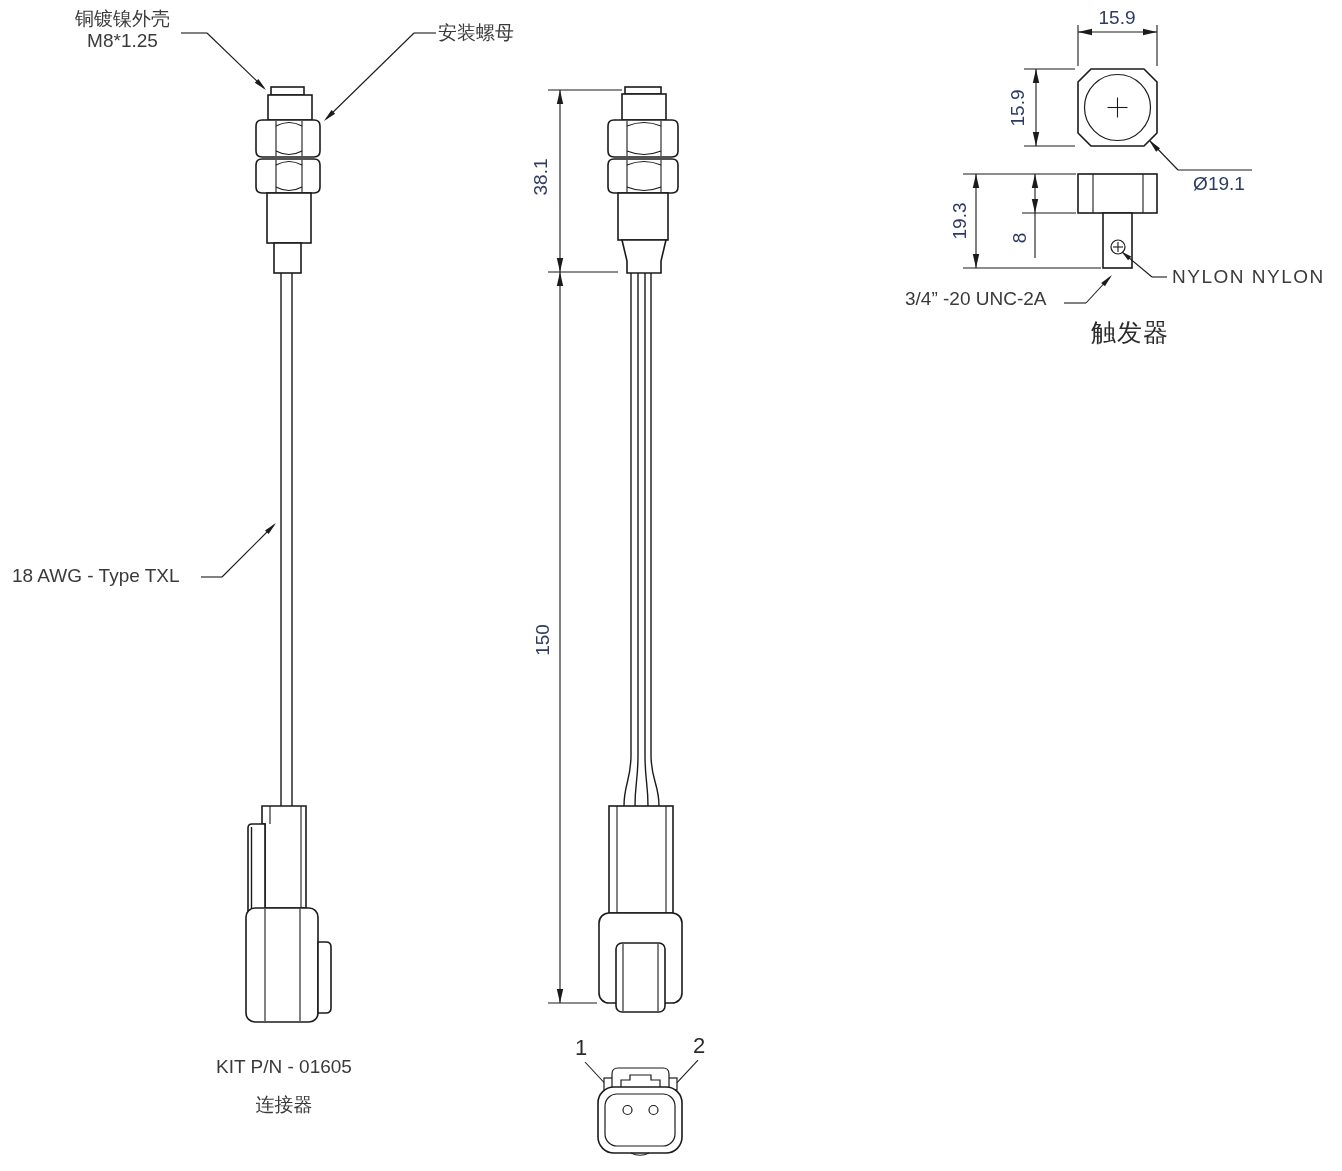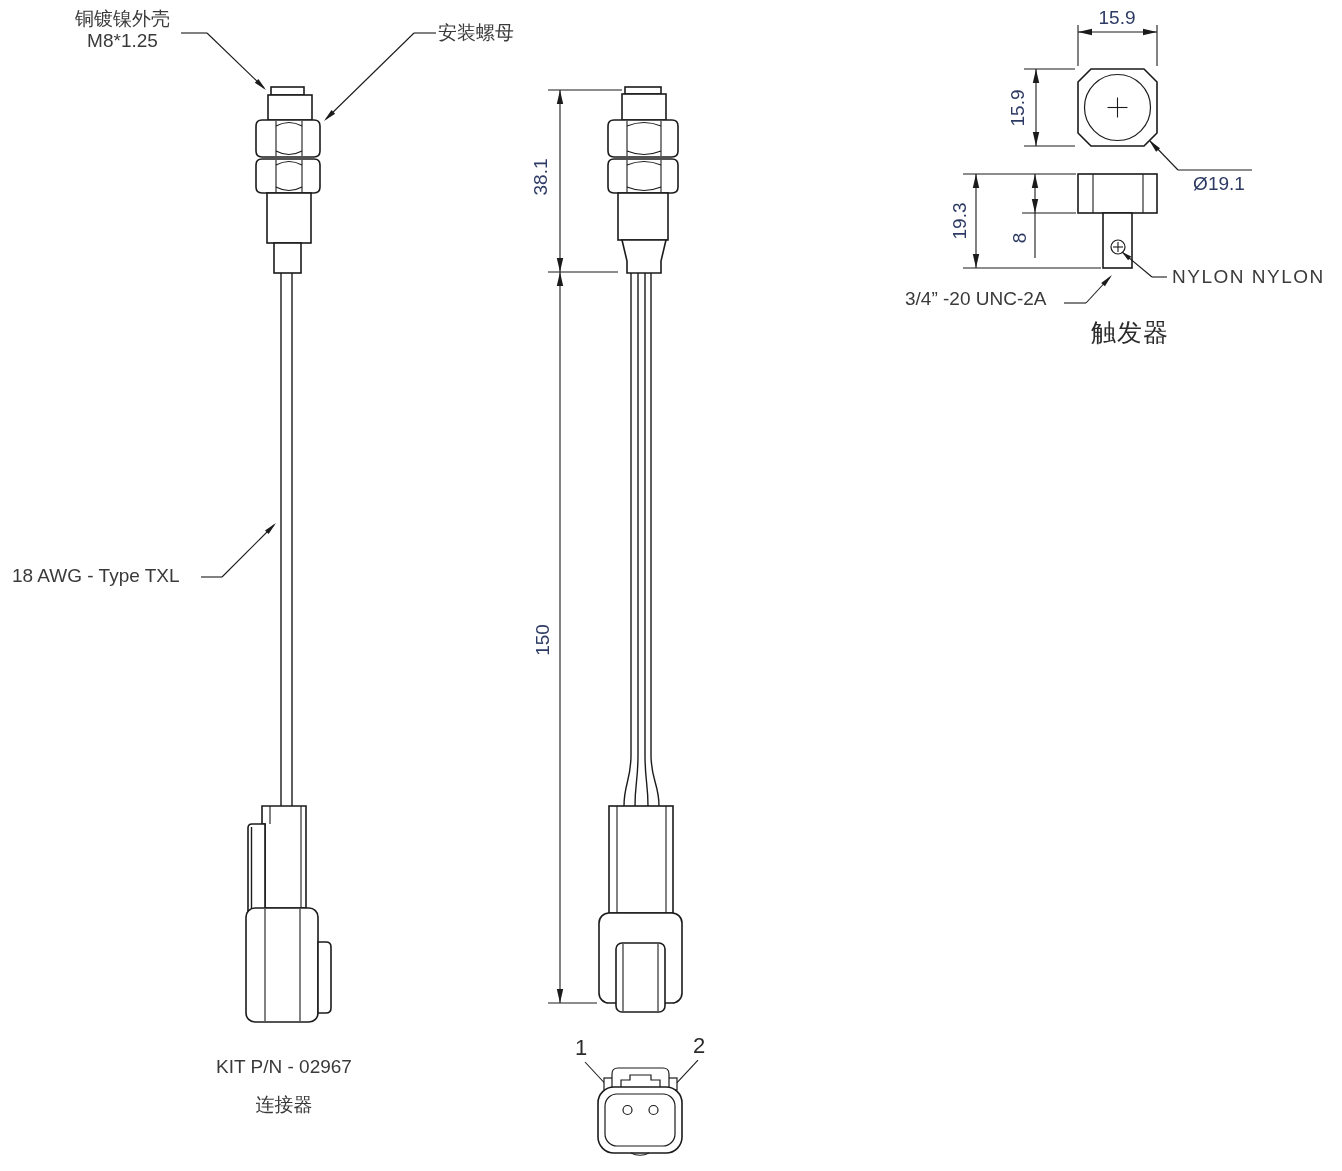--- a/index.html
+++ b/index.html
@@ -202,21 +202,21 @@
     <div>铜镀镍外壳</div>
     <div>M8*1.25</div>
   </div>
 
   <div class="lbl" style="left:438px; top:22px;">安装螺母</div>
 
   <div class="lbl" style="left:12px; top:565px;">18 AWG - Type TXL</div>
 
   <div class="lbl ctr" style="left:284px; top:1105px;">连接器</div>
 
-  <div class="lbl ctr" style="left:284px; top:1067px;">KIT P/N - 02967</div>
+  <div class="lbl ctr" style="left:284px; top:1067px;">KIT P/N - 01605</div>
 
   <div class="dimtxt vctr" style="left:541px; top:177px;">38.1</div>
 
   <div class="dimtxt vctr" style="left:543px; top:640px;">150</div>
 
   <div class="pin-num" style="left:581px; top:1048px;">1</div>
 
   <div class="pin-num" style="left:699px; top:1046px;">2</div>
 
   <div class="dimtxt ctr" style="left:1117px; top:18px;">15.9</div>

